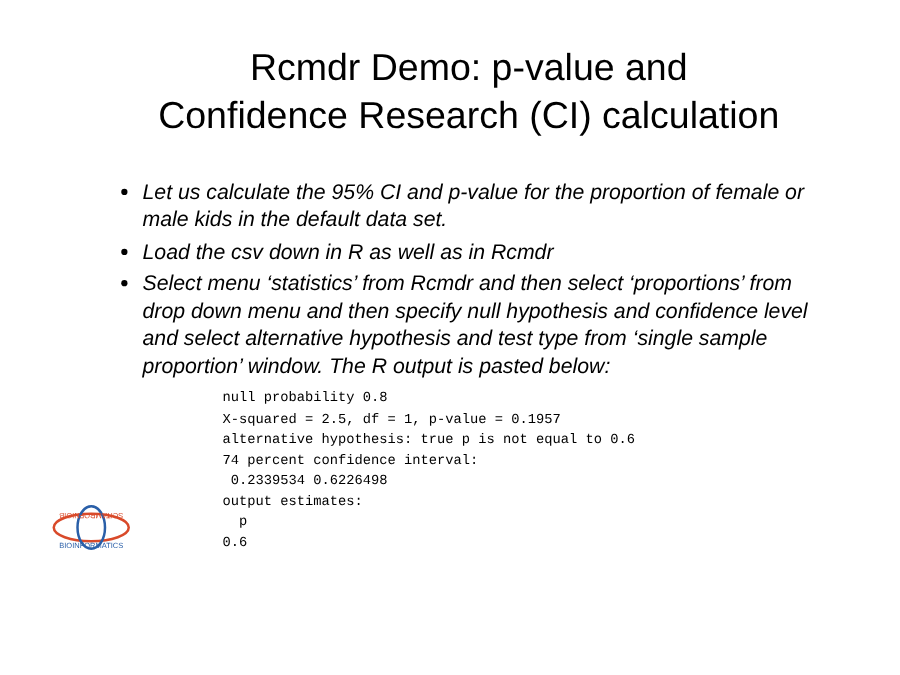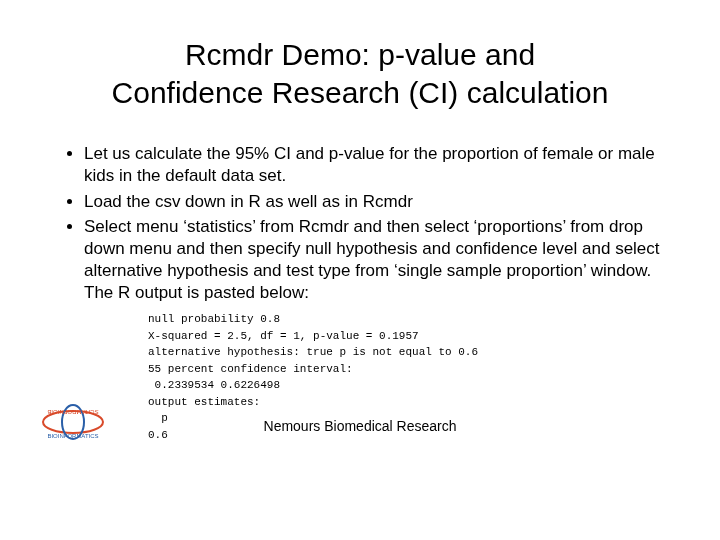--- a/index.html
+++ b/index.html
@@ -9,38 +9,39 @@
     height: 540px;
     background: #ffffff;
     font-family: Arial, Helvetica, sans-serif;
     color: #000;
   }
   .slide {
     width: 720px;
     height: 460px;
     position: relative;
     box-sizing: border-box;
-    padding: 36px 56px 0 56px;
+    padding: 36px 56px 0 86px;
   }
   .title {
     font-size: 30px;
     text-align: center;
     line-height: 1.25;
     margin: 0 0 32px 0;
     font-weight: normal;
   }
   ul.bullets {
     list-style: disc;
     margin: 0;
     padding-left: 28px;
   }
   ul.bullets li {
     font-size: 17px;
     line-height: 1.28;
     margin-bottom: 4px;
+    font-style: italic;
   }
   .code-block {
     font-family: "Courier New", Courier, monospace;
     font-size: 11px;
     line-height: 1.5;
     white-space: pre;
     margin: 8px 0 0 92px;
   }
   .footer {
     position: absolute;
@@ -71,30 +72,29 @@
 
   <ul class="bullets">
     <li>Let us calculate the 95% CI and p-value for the proportion of female or male kids in the default data set.</li>
     <li>Load the csv down in R as well as in Rcmdr</li>
     <li>Select menu ‘statistics’ from Rcmdr and then select ‘proportions’ from drop down menu and then specify null hypothesis and confidence level and select alternative hypothesis and test type from ‘single sample proportion’ window. The R output is pasted below:</li>
   </ul>
 
   <div class="code-block"><span>null probability 0.8</span>
 <span>X-squared = 2.5, df = 1, p-value = 0.1957</span>
 <span>alternative hypothesis: true p is not equal to 0.6</span>
-<span>55 percent confidence interval:</span>
+<span>74 percent confidence interval:</span>
 <span> 0.2339534 0.6226498</span>
 <span>output estimates:</span>
 <span>  p</span>
 <span>0.6</span></div>
 
   <div class="logo">
     <svg viewBox="0 0 66 40">
       <ellipse cx="33" cy="20" rx="30" ry="11" fill="none" stroke="#d94a2a" stroke-width="2"></ellipse>
       <ellipse cx="33" cy="20" rx="11" ry="17" fill="none" stroke="#2a5fa8" stroke-width="2"></ellipse>
       <text x="33" y="12" text-anchor="middle" font-size="6" fill="#d94a2a" transform="rotate(180 33 10)">SCITAMROFNIOIB</text>
       <text x="33" y="36" text-anchor="middle" font-size="6" fill="#2a5fa8">BIOINFORMATICS</text>
     </svg>
   </div>
 
-  <div class="footer">Nemours Biomedical Research</div>
 
 </div>
 
 </body></html>

